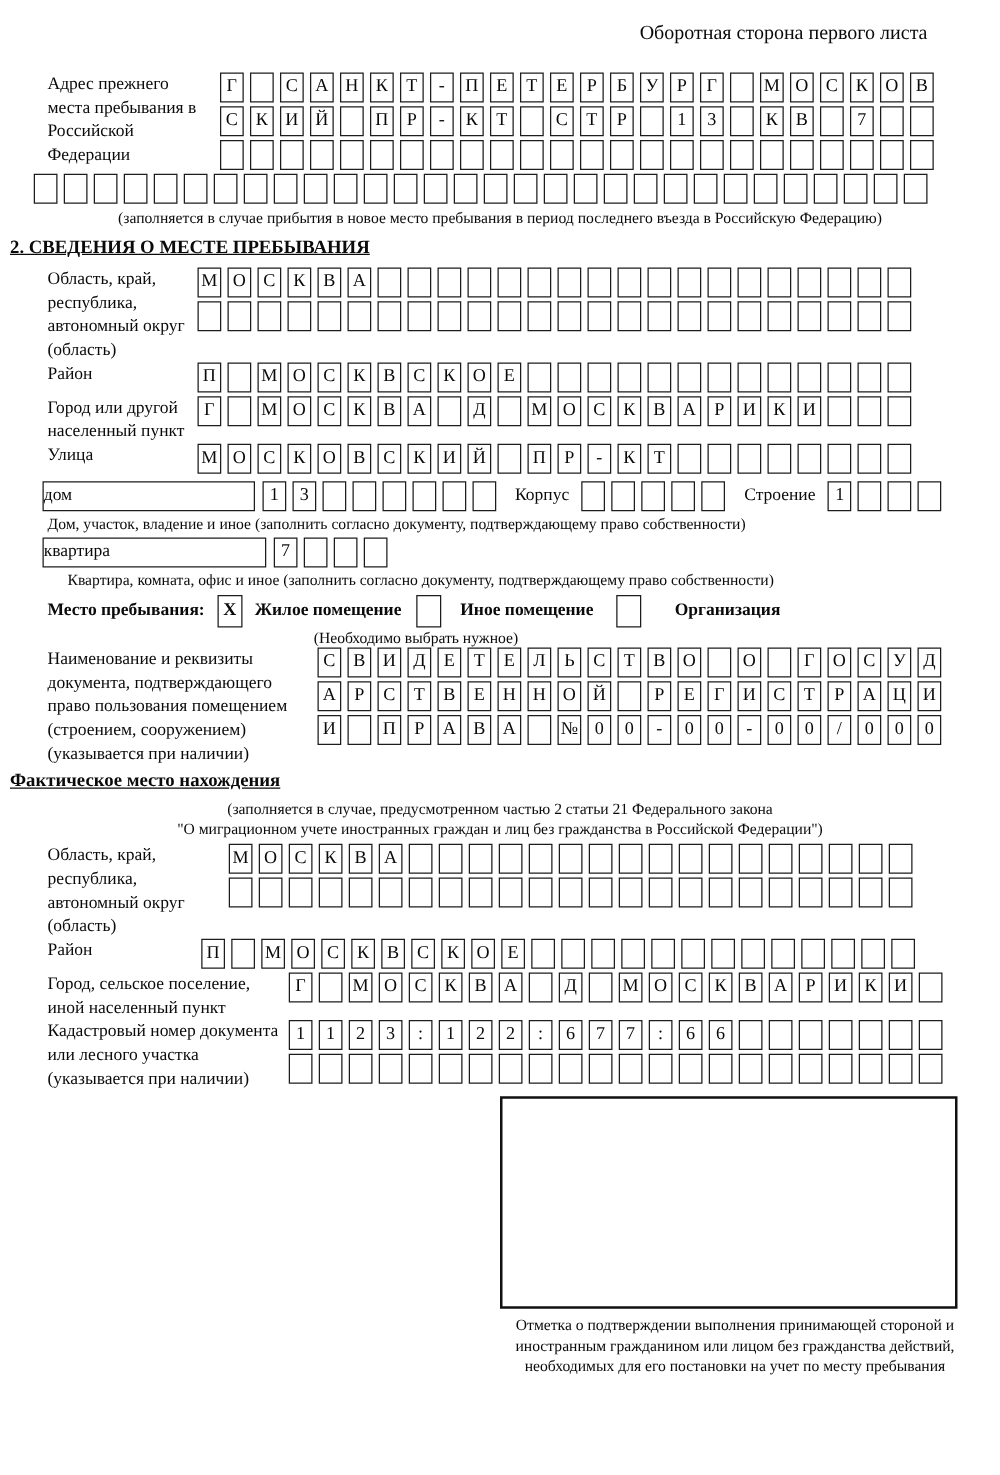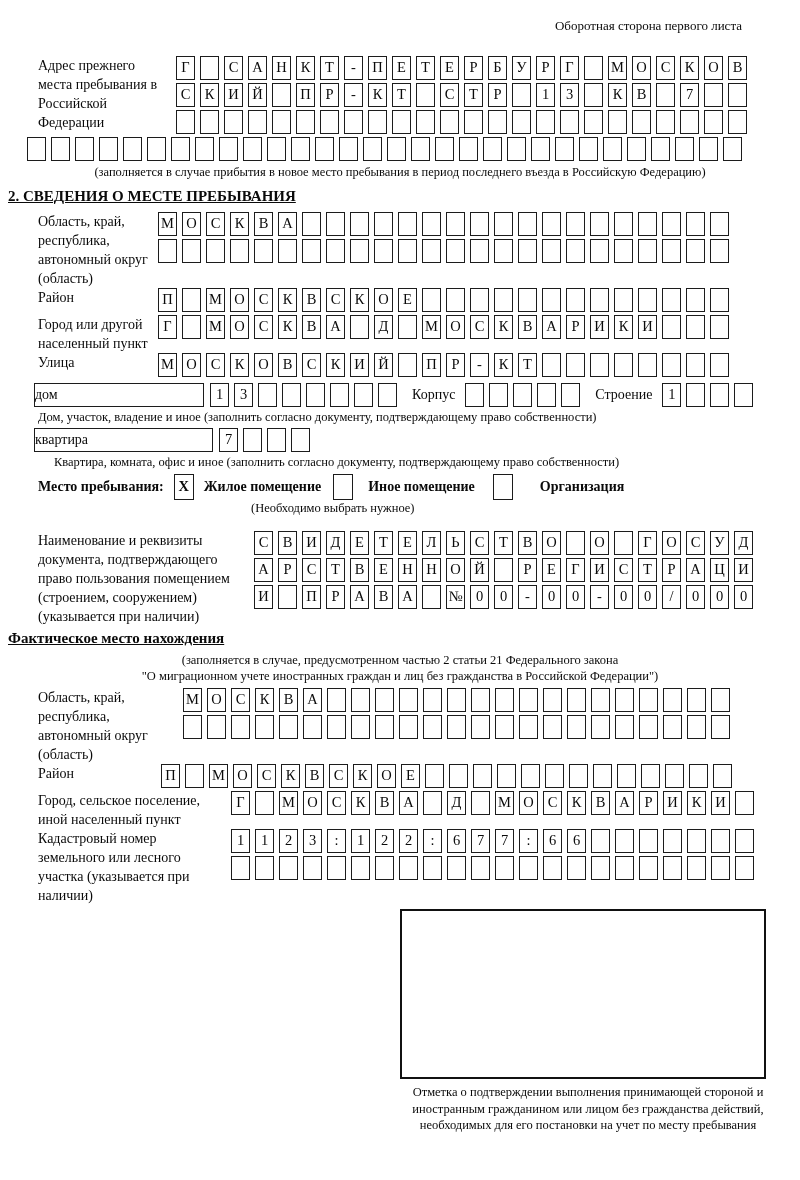--- a/index.html
+++ b/index.html
@@ -2,21 +2,21 @@
 <html><head>
 <meta charset="utf-8">
 <style>
   html,body{margin:0;padding:0;}
   body{
     width:800px;height:1180px;background:#ffffff;color:#0a0a0a;
     font-family:"Liberation Serif","DejaVu Serif",serif;
     overflow:hidden;
   }
   .page{width:800px;height:1180px;box-sizing:border-box;padding:0 8px;}
-  .hdr{padding-top:18px;padding-right:50px;text-align:right;font-size:13px;}
+  .hdr{padding-top:18px;padding-right:50px;text-align:right;font-size:16px;}
   
   .cbox{
     display:inline-block;width:19px;height:24px;box-sizing:border-box;
     border:1.7px solid #1c1c1c;margin-right:5px;background:#fff;
     text-align:center;font-size:14.5px;line-height:21px;vertical-align:top;
   }
   .boxrow{height:24px;margin-bottom:3px;white-space:nowrap;}
   .boxrow.inline{display:inline-block;margin-bottom:0;vertical-align:top;}
   .frow{display:flex;align-items:flex-start;}
   .flabel{margin-left:30px;flex-shrink:0;font-size:14px;line-height:19px;padding-right:4px;box-sizing:border-box;}
@@ -29,21 +29,21 @@
     text-align:left;font-size:14px;line-height:22px;vertical-align:top;background:#fff;
   }
   .inl-label{display:inline-block;font-size:14px;line-height:24px;vertical-align:top;margin:0 10px;}
   .mestorow{white-space:nowrap;font-size:14px;line-height:26px;font-weight:bold;}
   .mestorow .mlabel{margin-left:30px;margin-right:10px;}
   .mestorow .boxrow.inline .cbox{width:20px;height:26px;line-height:23px;}
   .mopt{display:inline-block;vertical-align:top;}
   .note{ text-align:left;margin-left:243px;}
   .stamp-box{margin-left:392px;margin-top:4px;width:366px;height:170px;box-sizing:border-box;border:2.5px solid #111;background:#fff;}
   .stamp-cap{margin-left:394px;width:372px;font-size:12.5px;line-height:16.5px;text-align:center;margin-top:5px;}
-  .mt22{margin-top:22px;} .mt6{margin-top:6px;} .mt4{margin-top:4px;} .mt2{margin-top:2px;} .mt8{margin-top:15px;}
+  .mt22{margin-top:22px;} .mt6{margin-top:6px;} .mt4{margin-top:4px;} .mt2{margin-top:2px;} .mt8{margin-top:0;}
   .row4{margin-left:19px;}
   .domrow{white-space:nowrap;margin-top:3px;height:26px;}
   .domrow .ml26{margin-left:26px;margin-right:6px;}
 </style>
 </head>
 <body>
 
 <div class="page">
 
   <div class="hdr">Оборотная сторона первого листа</div>
@@ -124,21 +124,21 @@
     <div class="flabel w123">Район</div>
     <div class="boxrow"><span class="cbox">П</span><span class="cbox"></span><span class="cbox">М</span><span class="cbox">О</span><span class="cbox">С</span><span class="cbox">К</span><span class="cbox">В</span><span class="cbox">С</span><span class="cbox">К</span><span class="cbox">О</span><span class="cbox">Е</span><span class="cbox"></span><span class="cbox"></span><span class="cbox"></span><span class="cbox"></span><span class="cbox"></span><span class="cbox"></span><span class="cbox"></span><span class="cbox"></span><span class="cbox"></span><span class="cbox"></span><span class="cbox"></span><span class="cbox"></span><span class="cbox"></span></div>
   </div>
 
   <div class="frow">
     <div class="flabel w193">Город, сельское поселение, иной населенный пункт</div>
     <div class="boxrow"><span class="cbox">Г</span><span class="cbox"></span><span class="cbox">М</span><span class="cbox">О</span><span class="cbox">С</span><span class="cbox">К</span><span class="cbox">В</span><span class="cbox">А</span><span class="cbox"></span><span class="cbox">Д</span><span class="cbox"></span><span class="cbox">М</span><span class="cbox">О</span><span class="cbox">С</span><span class="cbox">К</span><span class="cbox">В</span><span class="cbox">А</span><span class="cbox">Р</span><span class="cbox">И</span><span class="cbox">К</span><span class="cbox">И</span><span class="cbox"></span></div>
   </div>
 
   <div class="frow">
-    <div class="flabel w193">Кадастровый номер земельного или лесного участка (указывается при наличии)</div>
+    <div class="flabel w193">Кадастровый номер документа или лесного участка (указывается при наличии)</div>
     <div>
       <div class="boxrow"><span class="cbox">1</span><span class="cbox">1</span><span class="cbox">2</span><span class="cbox">3</span><span class="cbox">:</span><span class="cbox">1</span><span class="cbox">2</span><span class="cbox">2</span><span class="cbox">:</span><span class="cbox">6</span><span class="cbox">7</span><span class="cbox">7</span><span class="cbox">:</span><span class="cbox">6</span><span class="cbox">6</span><span class="cbox"></span><span class="cbox"></span><span class="cbox"></span><span class="cbox"></span><span class="cbox"></span><span class="cbox"></span><span class="cbox"></span></div>
       <div class="boxrow"><span class="cbox"></span><span class="cbox"></span><span class="cbox"></span><span class="cbox"></span><span class="cbox"></span><span class="cbox"></span><span class="cbox"></span><span class="cbox"></span><span class="cbox"></span><span class="cbox"></span><span class="cbox"></span><span class="cbox"></span><span class="cbox"></span><span class="cbox"></span><span class="cbox"></span><span class="cbox"></span><span class="cbox"></span><span class="cbox"></span><span class="cbox"></span><span class="cbox"></span><span class="cbox"></span><span class="cbox"></span></div>
     </div>
   </div>
 
   <div class="stamp-box"></div>
   <div class="stamp-cap">Отметка о подтверждении выполнения принимающей стороной и иностранным гражданином или лицом без гражданства действий, необходимых для его постановки на учет по месту пребывания</div>
 
 </div>

